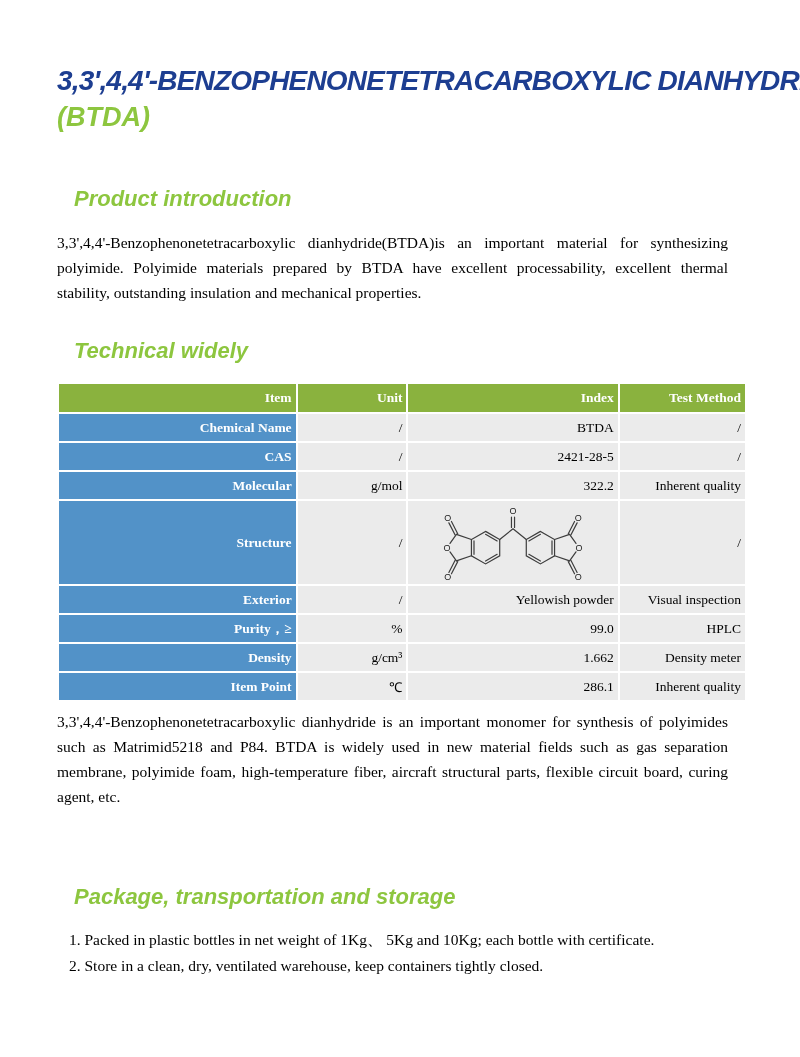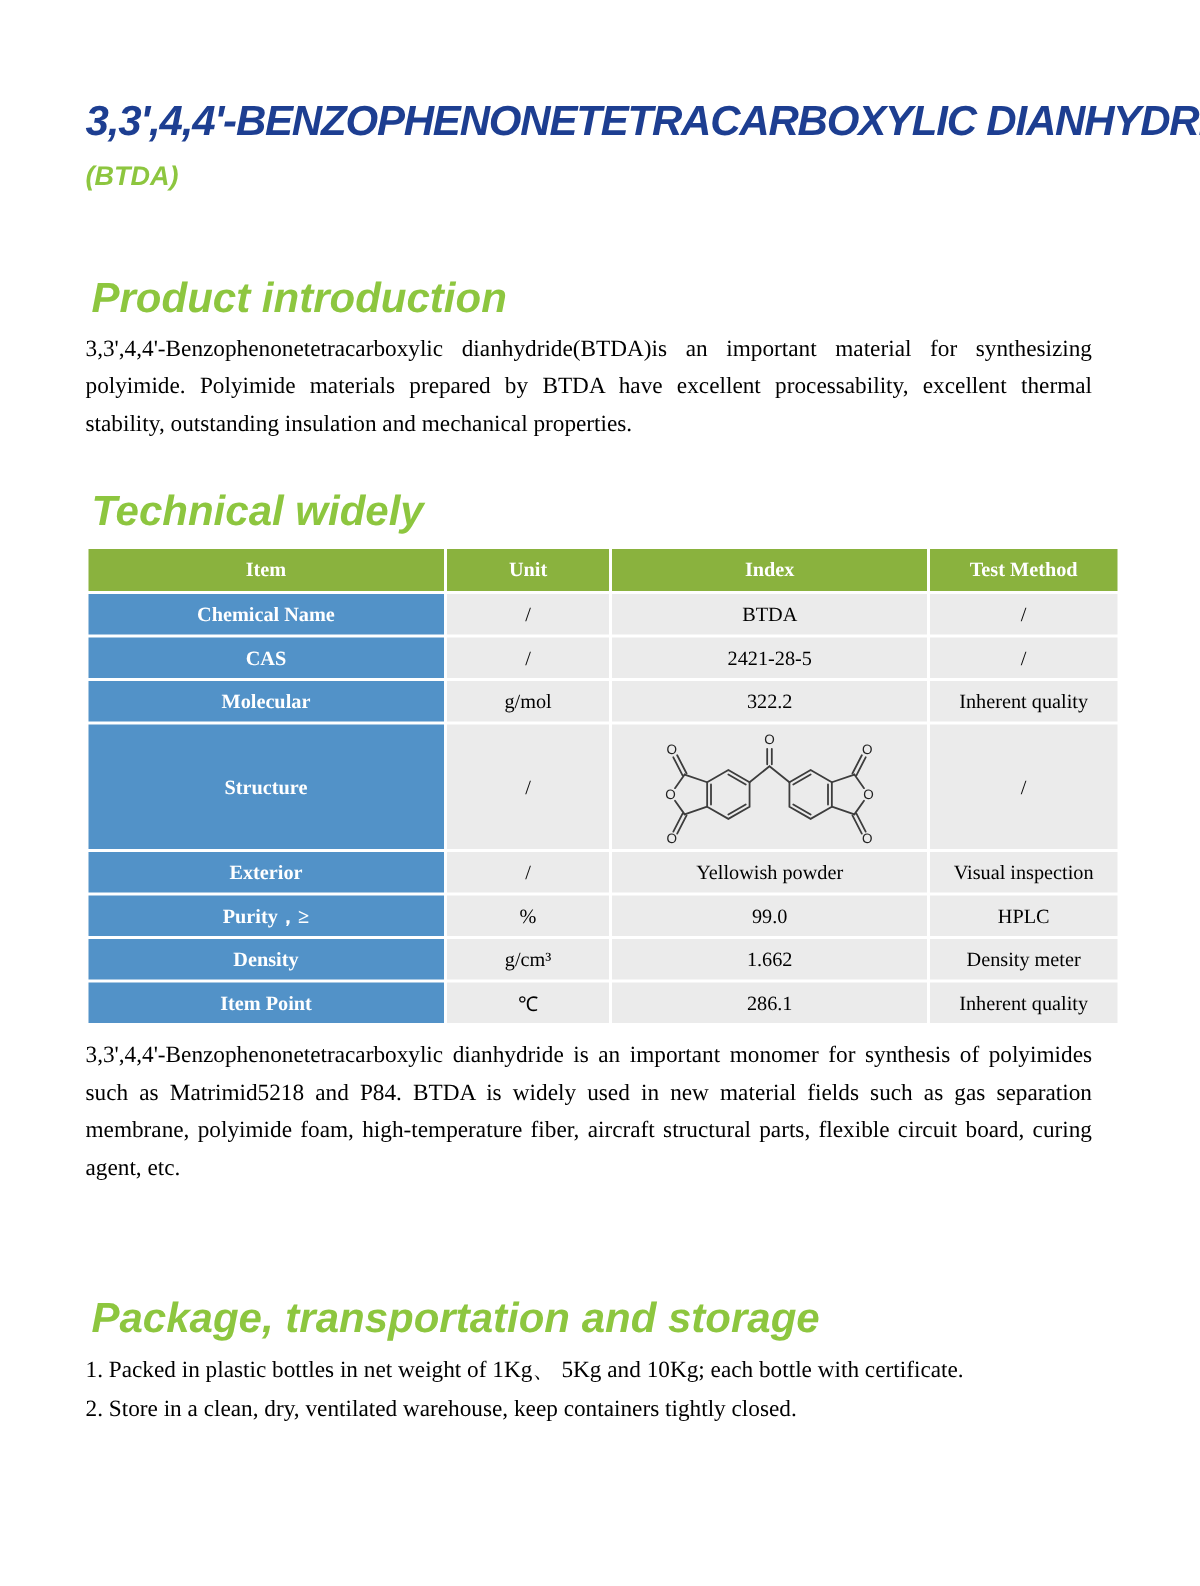--- a/index.html
+++ b/index.html
@@ -20,53 +20,53 @@
     font-weight:bold;font-style:italic;
     font-size:28px;line-height:36px;
     letter-spacing:-0.8px;
     color:var(--title-navy);
     white-space:nowrap;
   }
   .doc-subtitle{
     margin:2px 0 0 0;
     font-family:"Liberation Sans",sans-serif;
     font-weight:bold;font-style:italic;
-    font-size:18px;line-height:32px;
+    font-size:27px;line-height:32px;
     color:var(--accent-green);
   }
   .section-heading{
-    margin:4px;
+    margin:17px;
     font-family:"Liberation Sans",sans-serif;
     font-weight:bold;font-style:italic;
-    font-size:28px;line-height:28px;
+    font-size:22px;line-height:28px;
     color:var(--accent-green);
   }
   .h-intro{margin-top:52px;}
   .h-tech{margin-top:32px;}
   .h-app{margin-top:52px;}
   .h-pack{margin-top:74px;}
 
   .body-text{
     margin:7px 17px 0 0;
     font-size:15.5px;line-height:25px;
     text-align:justify;
   }
   .pack-item{
     margin:3px 0 0 0;
     font-size:15.5px;line-height:23px;
   }
-  .pack-list{margin-top:9px;}
+  .pack-list{margin-top:9px;margin-left:12px;}
 
   table.tech{
     border-collapse:separate;border-spacing:2px 2px;
     width:690px;table-layout:fixed;
     margin-top:9px;
   }
   table.tech th,table.tech td{
-    text-align:center;vertical-align:middle;
+    text-align:right;vertical-align:middle;
     font-size:13.5px;padding:2px 4px;
     font-family:"Liberation Serif",serif;
   }
   table.tech thead th{
     background:var(--table-header-green);
     color:#fff;font-weight:bold;height:28px;
   }
   table.tech th.row-label{
     background:var(--row-label-blue);
     color:#fff;font-weight:bold;height:14px;

